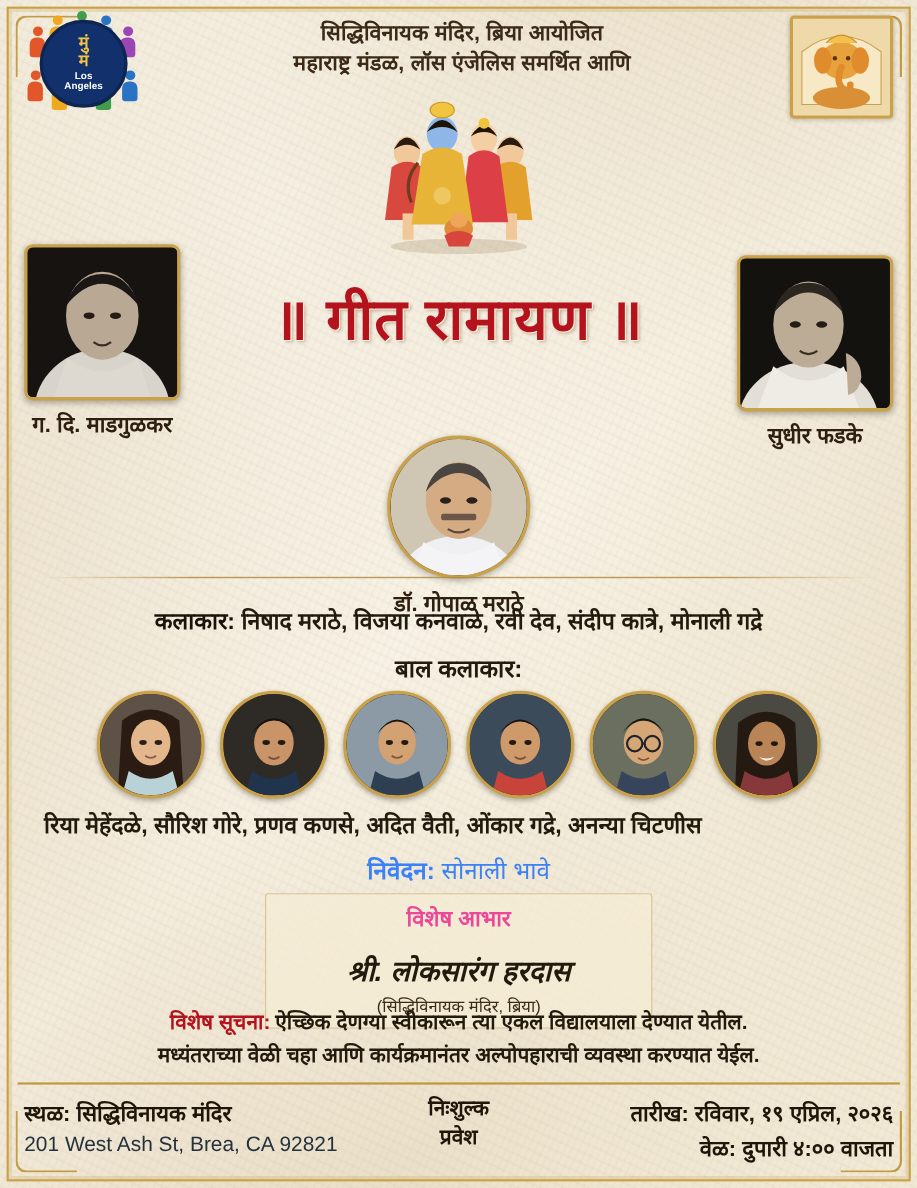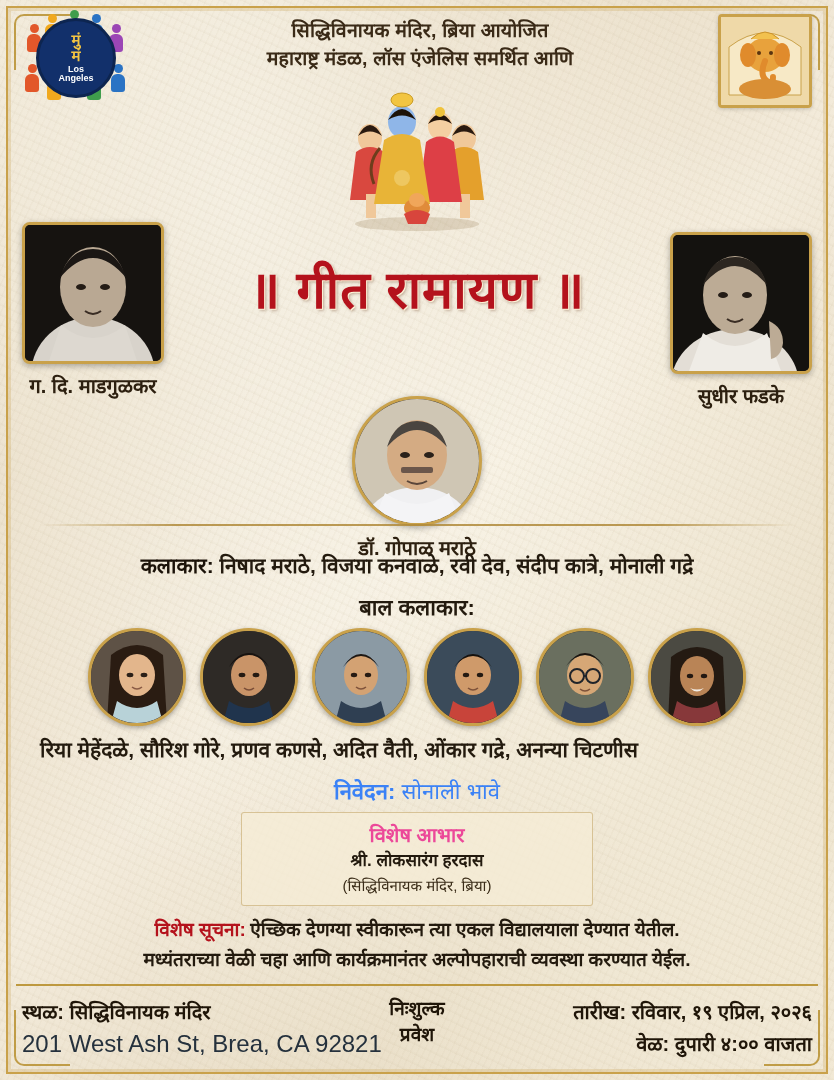--- a/index.html
+++ b/index.html
@@ -145,42 +145,42 @@
 
   
   .thanks{
     position:absolute;left:50%;transform:translateX(-50%);top:812px;
     width:330px;padding:8px 10px 10px;text-align:center;
     background:rgba(246,236,214,0.75);
     border:1px solid rgba(180,145,70,.45);
     border-radius:3px;
   }
   .thanks .t1{font-size:20px;font-weight:700;color:#ec4899;}
-  .thanks .t2{font-size:17px;font-weight:600;color:#231a0e;margin-top:0;}
+  .thanks .t2{font-size:26px;font-weight:600;color:#231a0e;margin-top:16px;font-style:italic;}
   .thanks .t3{font-size:15px;color:#3a2c18;margin-top:4px;}
 
   
   .notice{
     position:absolute;left:0;right:0;top:915px;text-align:center;line-height:1.6;
   }
   .notice .n-red{font-size:19px;font-weight:700;color:#b4121c;}
   .notice .n-dark{font-size:19px;font-weight:600;color:#231a0e;}
   .notice .n2{font-size:19px;font-weight:600;color:#231a0e;}
 
   
   .foot-rule{
     position:absolute;left:16px;right:16px;top:984px;height:2px;background:#b8902f;opacity:.9;
   }
   .footer{
     position:absolute;left:0;right:0;top:992px;height:80px;
   }
   .f-left{position:absolute;left:22px;top:6px;}
   .f-left .l1{font-size:20px;color:#1f1508;font-weight:700;}
   .f-left .l1 .val{font-weight:700;}
-  .f-left .l2{font-size:24px;color:#25313d;margin-top:5px;font-weight:500;}
+  .f-left .l2{font-size:19px;color:#25313d;margin-top:5px;font-weight:500;}
   .f-mid{
     position:absolute;left:50%;transform:translateX(-50%);top:4px;text-align:center;
     font-size:19px;font-weight:600;color:#1f1508;line-height:1.35;
   }
   .f-right{position:absolute;right:22px;top:6px;text-align:right;}
   .f-right .r1, .f-right .r2{font-size:20px;color:#1f1508;font-weight:700;}
   .f-right .r1 .val,.f-right .r2 .val{font-weight:600;}
   .f-right .r2{margin-top:5px;}
 </style>
 </head>

